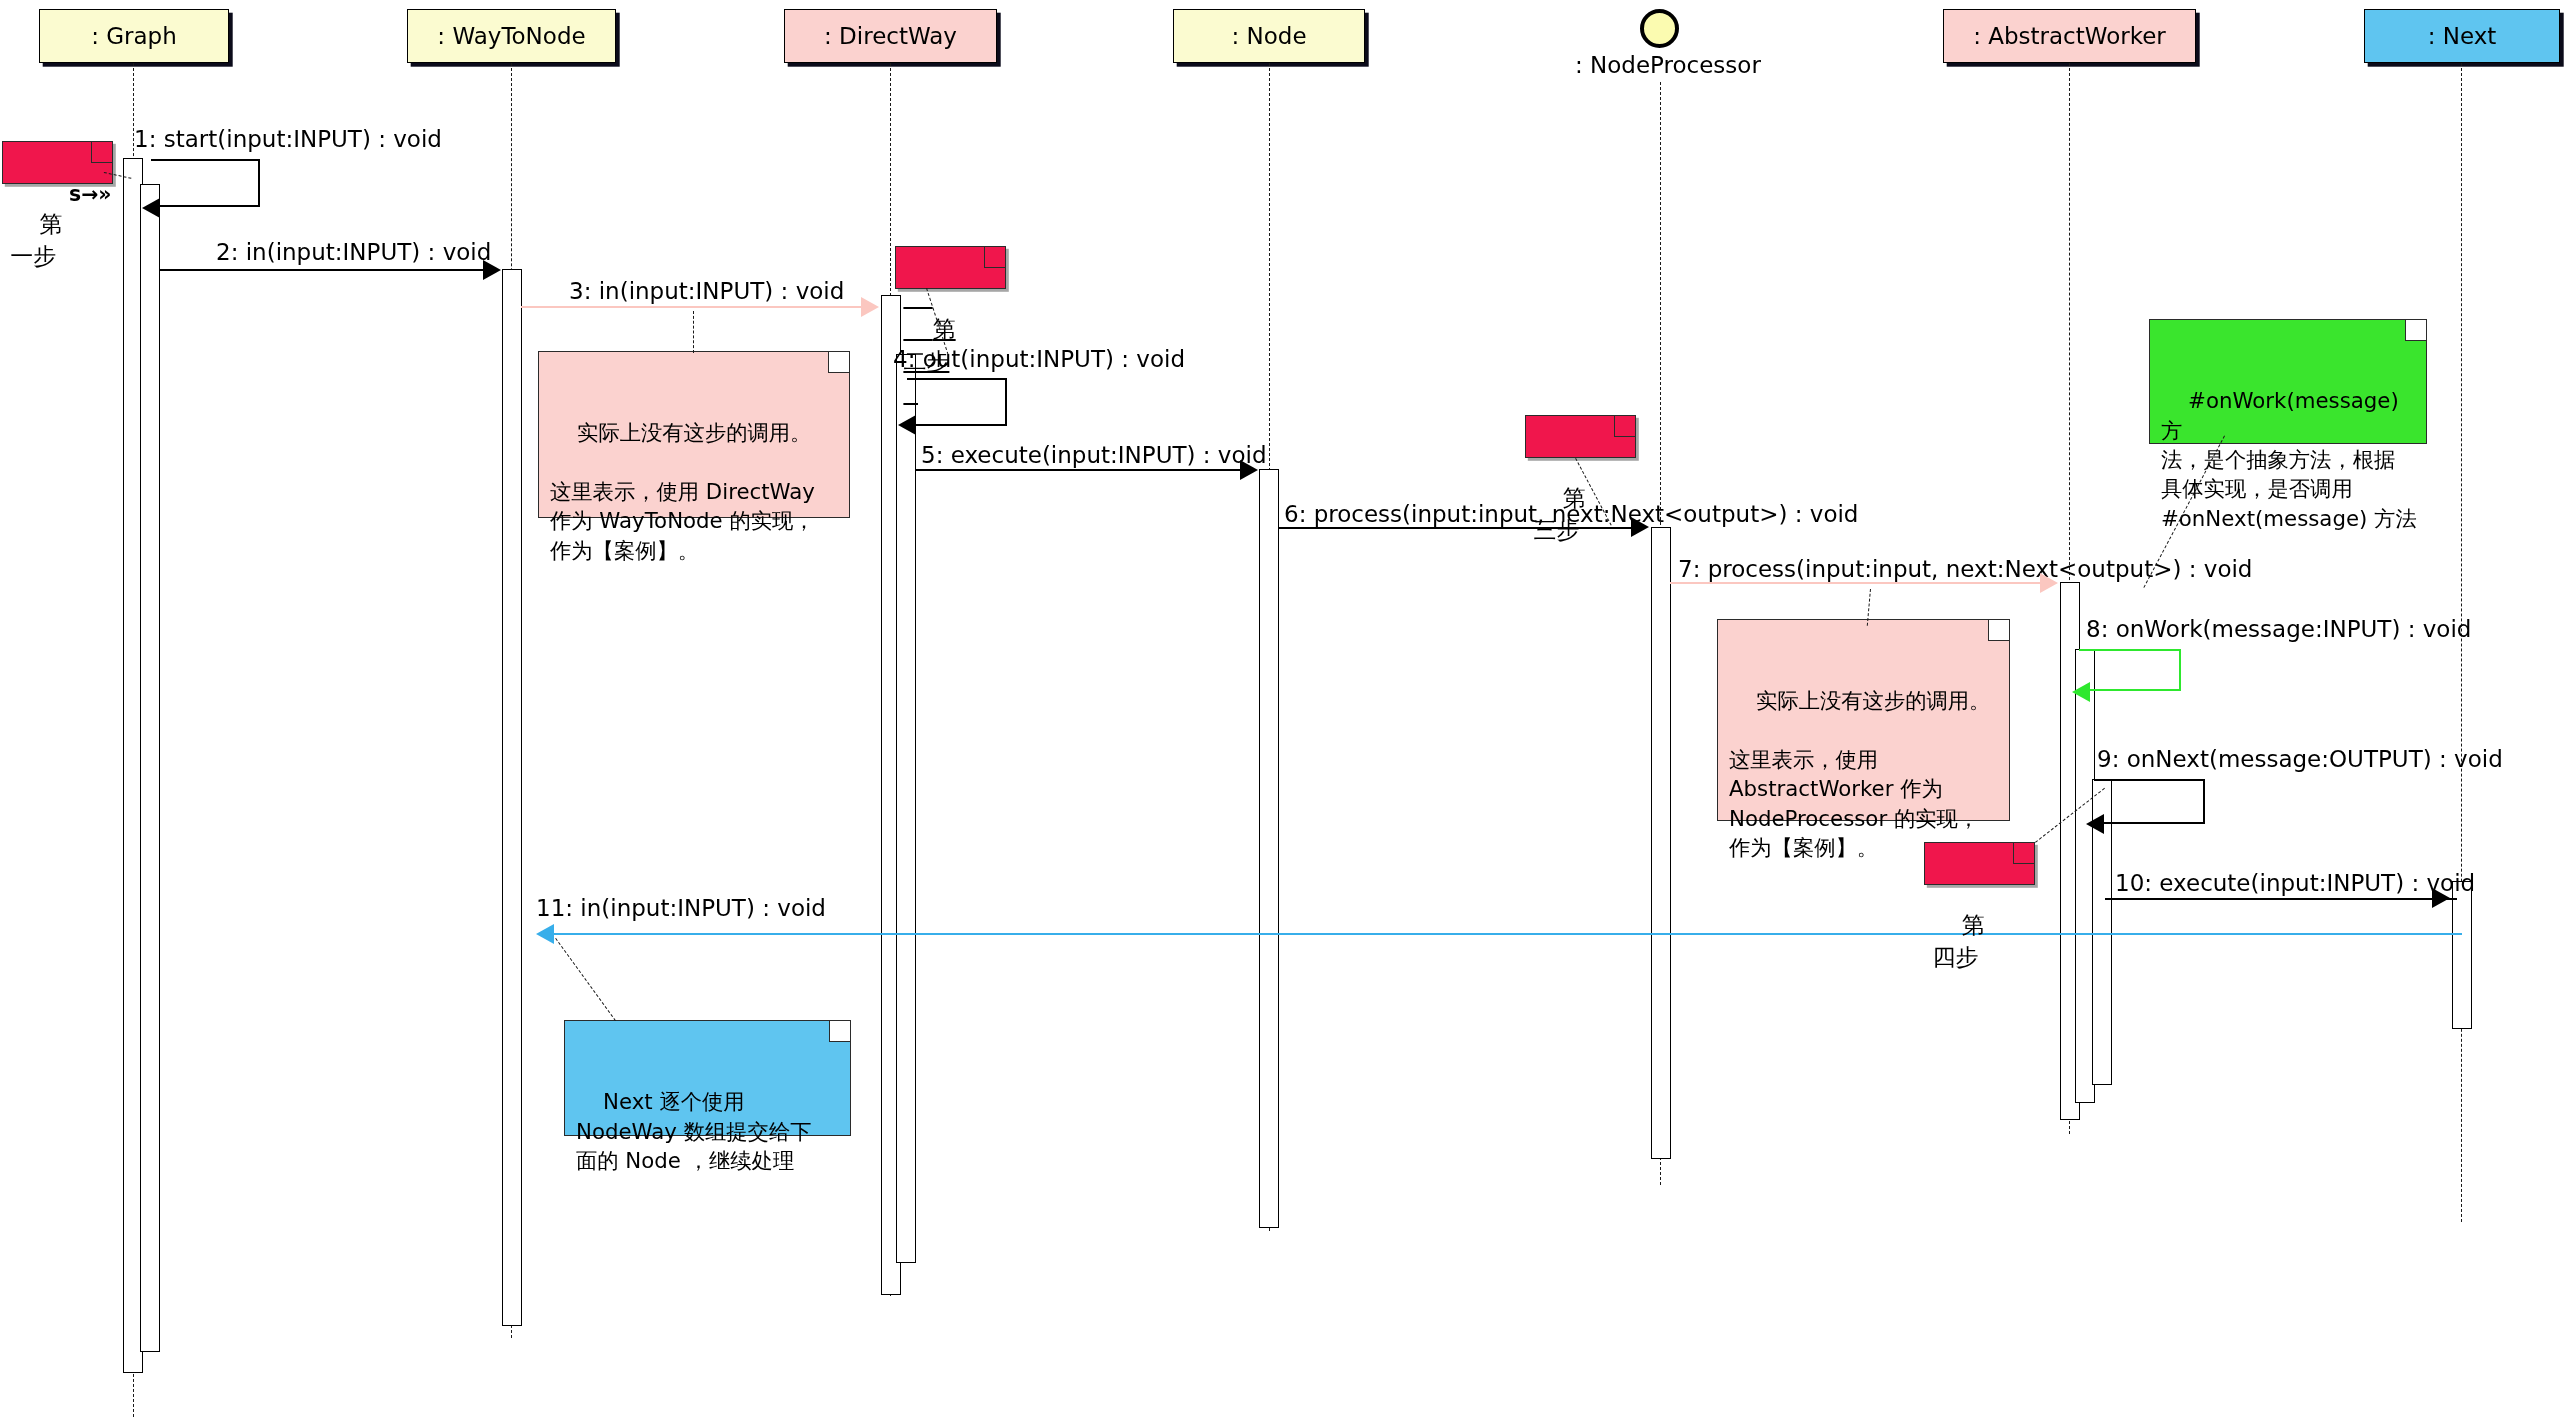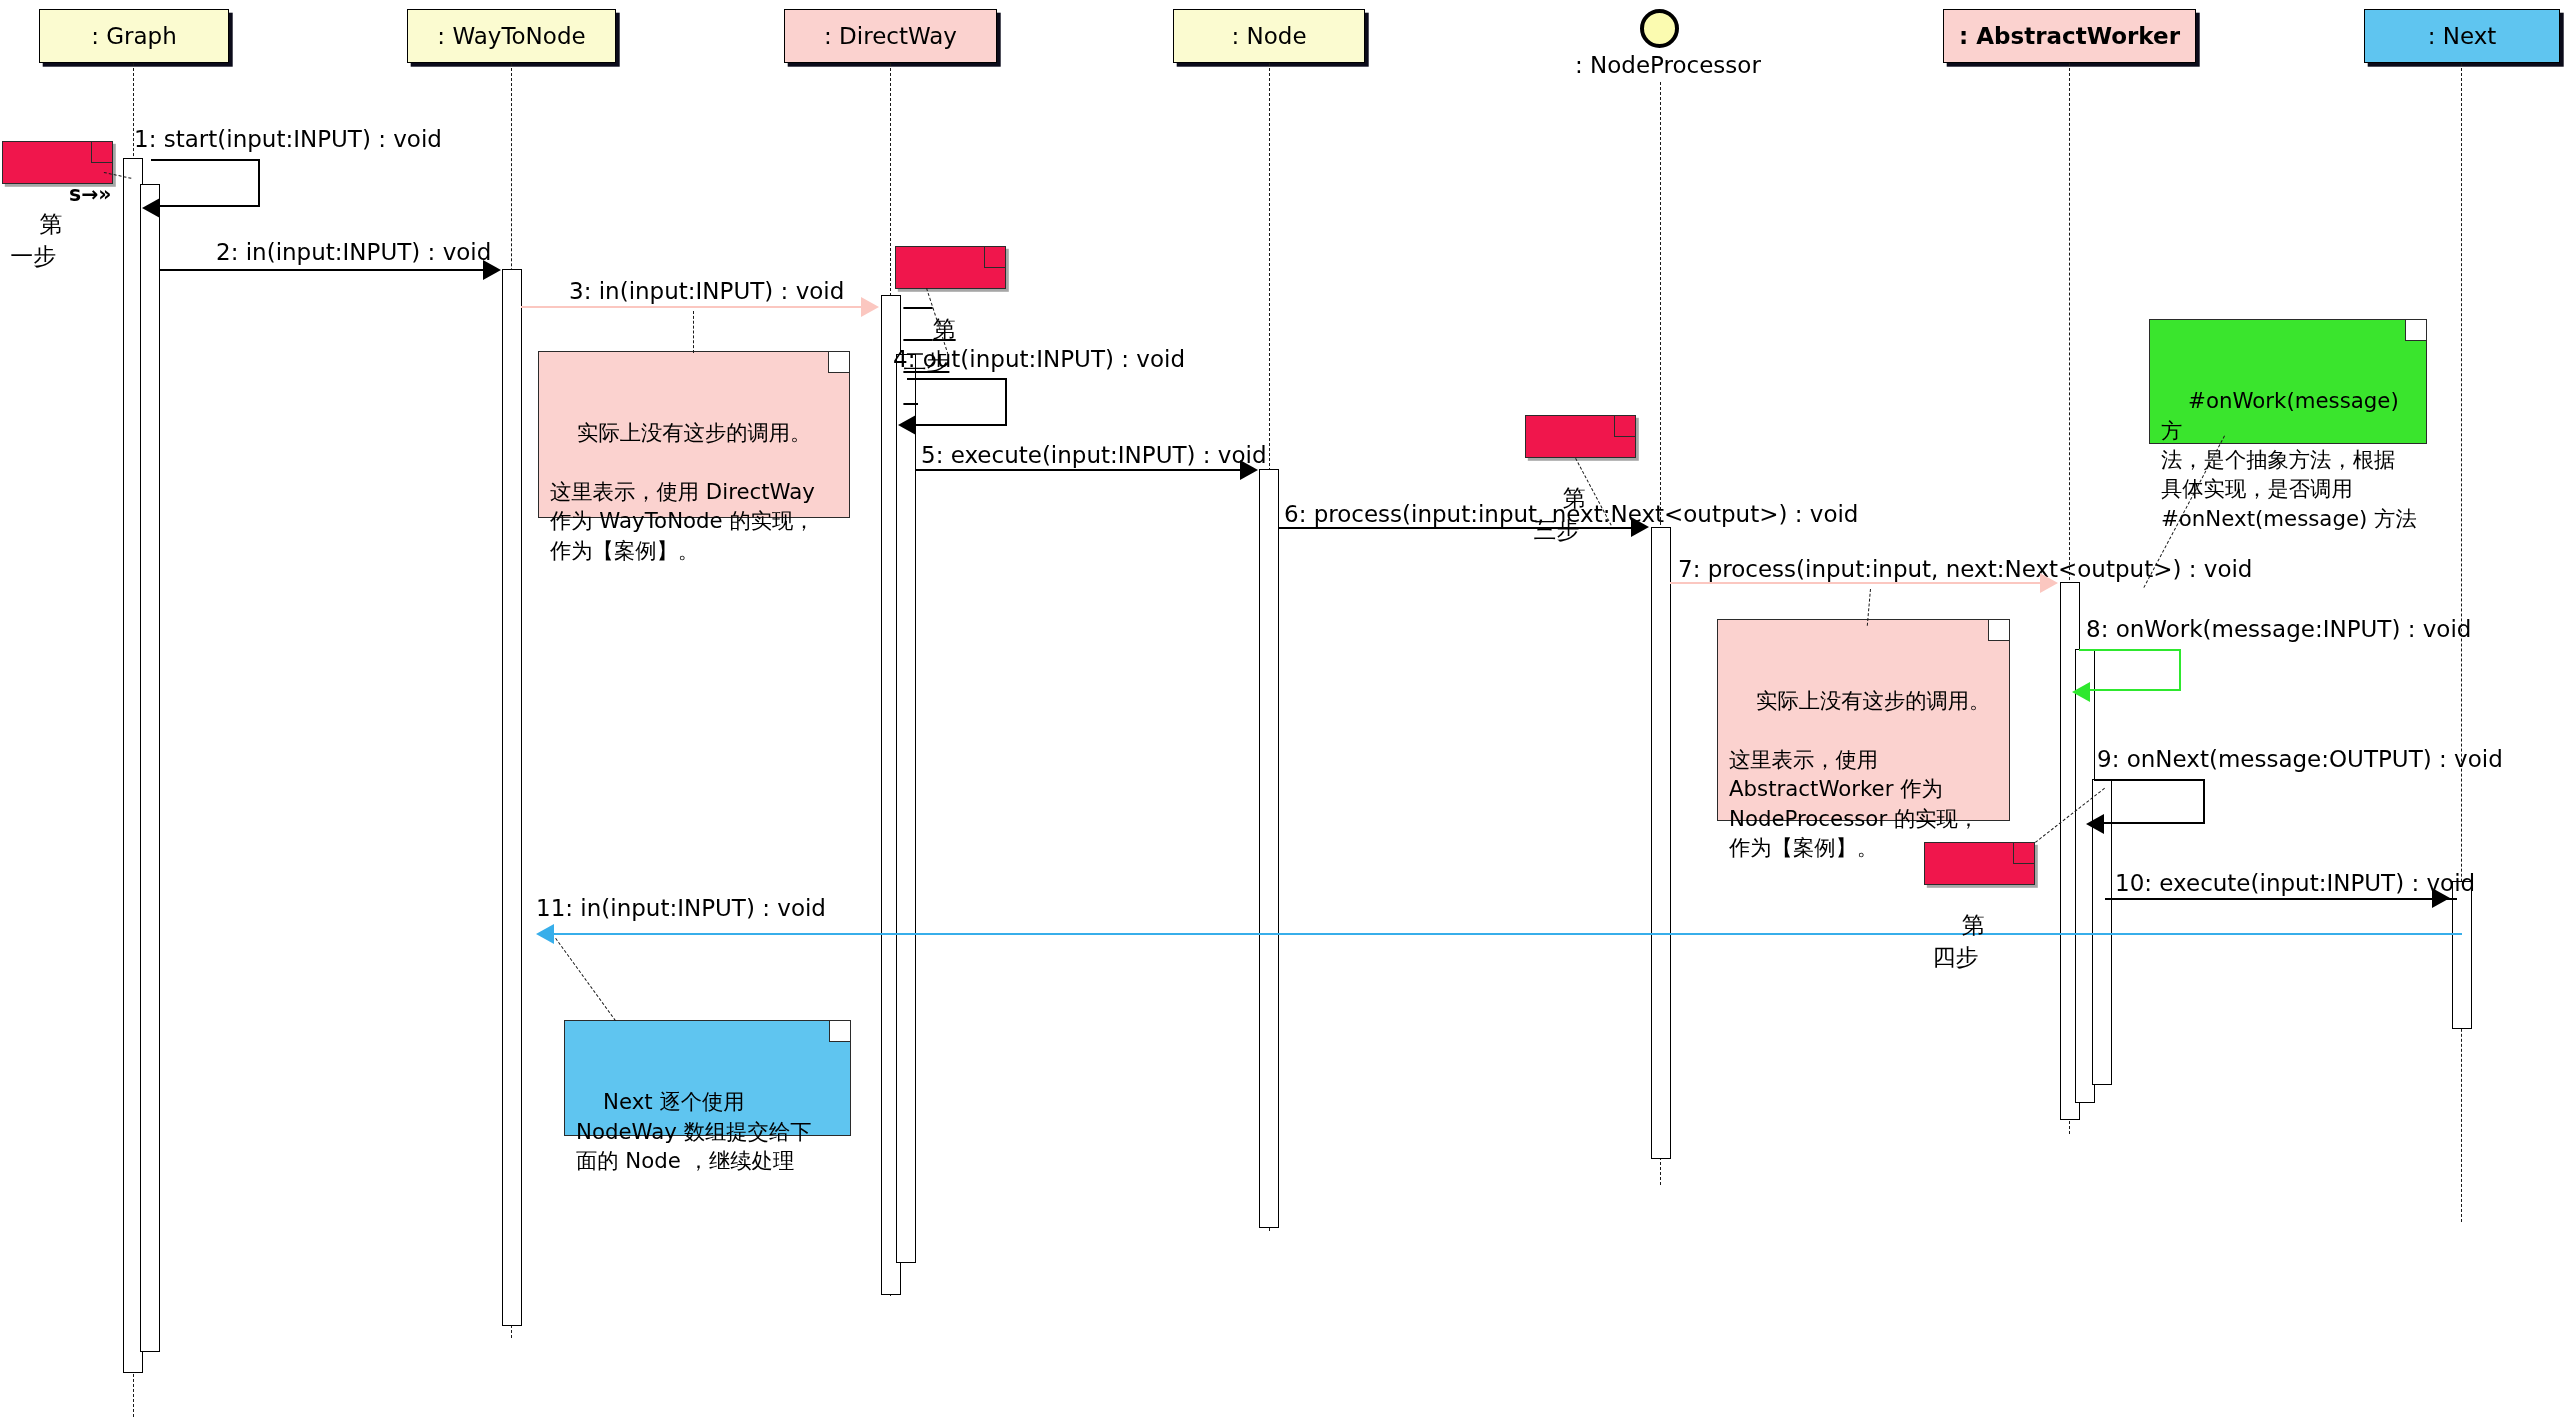--- a/index.html
+++ b/index.html
@@ -79,21 +79,21 @@
   <div class="lifebox pink" style="left:784px;top:9.3px;width:213px;height:54px;">
     <span>: DirectWay</span>
   </div>
   <div class="lifebox yellow" style="left:1173px;top:9.3px;width:192px;height:54px;">
     <span>: Node</span>
   </div>
 
   <div class="iface-circle" style="left:1640px;top:9.3px;"></div>
   <div class="iface-label" style="left:1575px;top:52px;">: NodeProcessor</div>
 
-  <div class="lifebox pink" style="left:1943px;top:9.3px;width:253px;height:54px;font-weight:bold;">
+  <div class="lifebox pink" style="left:1943px;top:9.3px;width:253px;height:54px;">
     <span>: AbstractWorker</span>
   </div>
   <div class="lifebox blue" style="left:2364px;top:9.3px;width:196px;height:54px;">
     <span>: Next</span>
   </div>
 
   <div class="lifeline" style="left:133px;top:63px;height:1354px;"></div>
   <div class="lifeline" style="left:511px;top:63px;height:1275px;"></div>
   <div class="lifeline" style="left:890px;top:63px;height:1233px;"></div>
   <div class="lifeline" style="left:1269px;top:63px;height:1168px;"></div>

